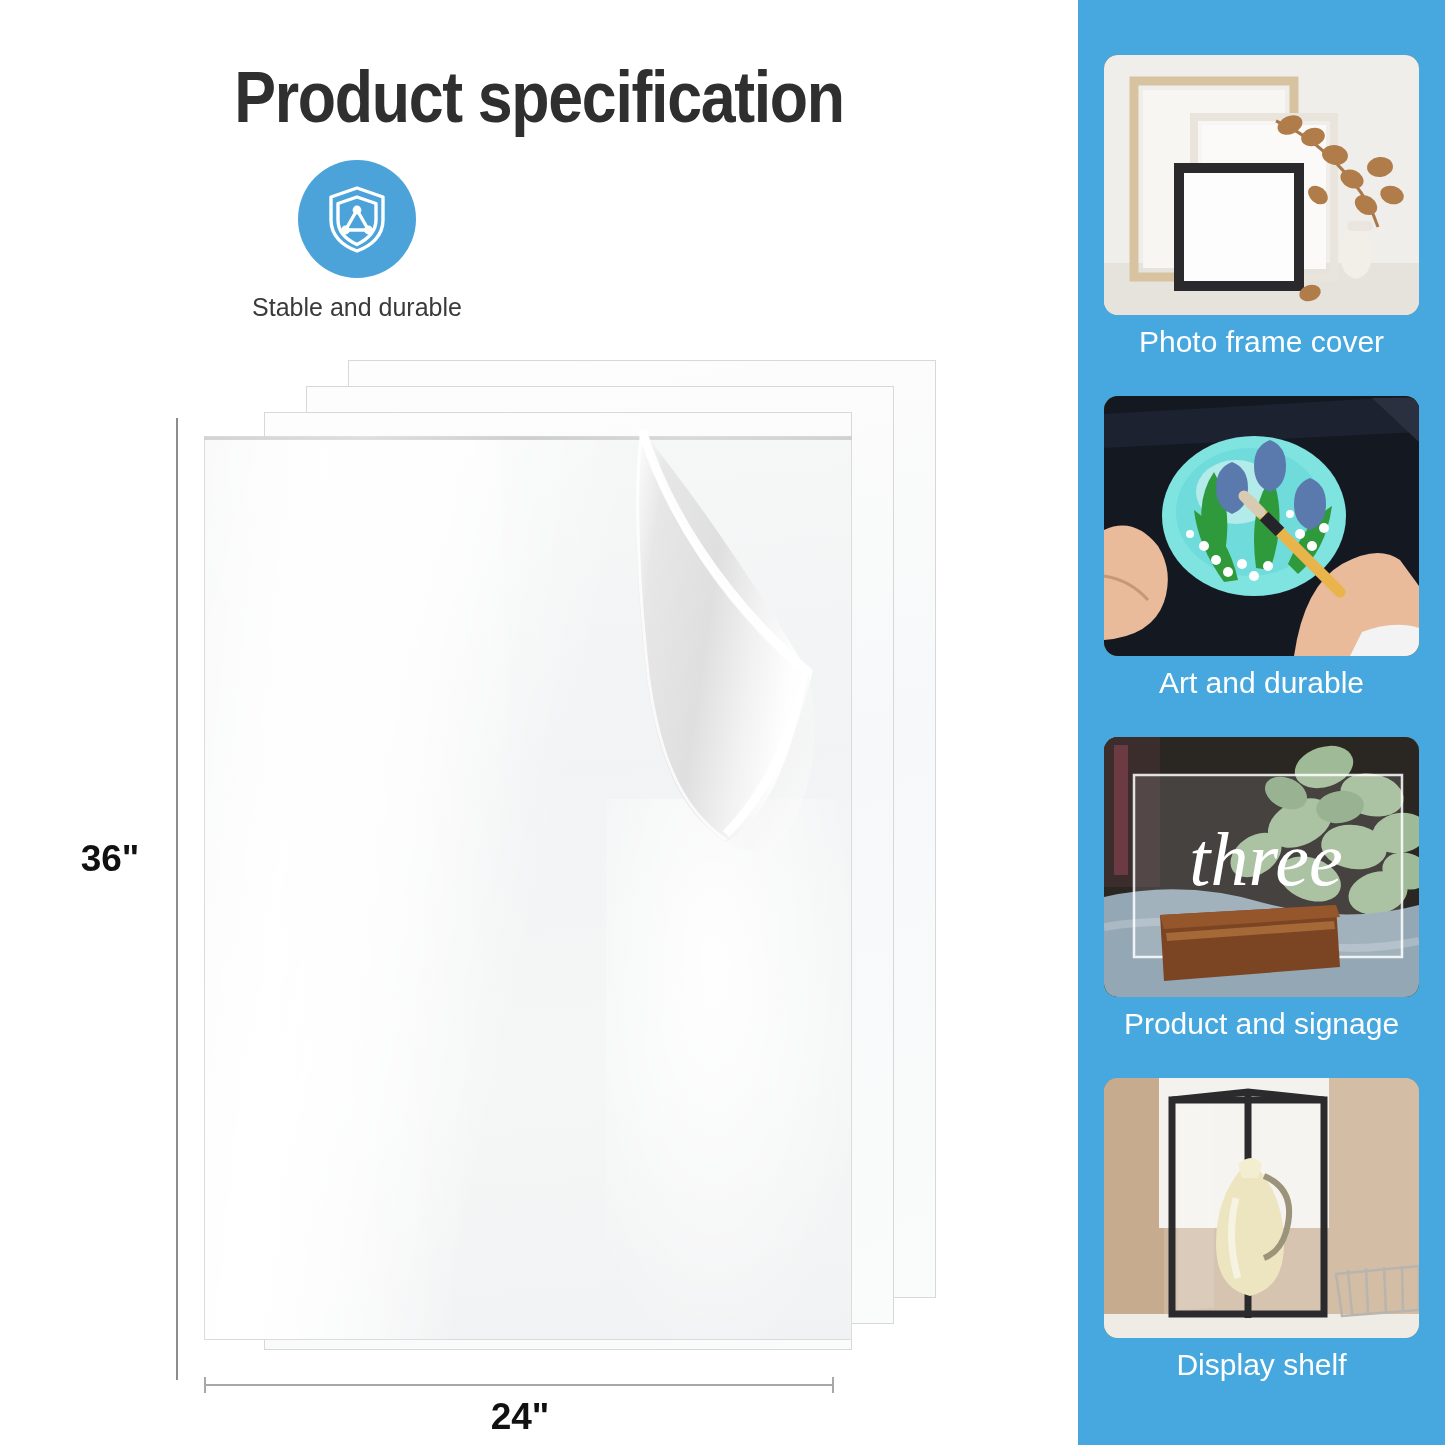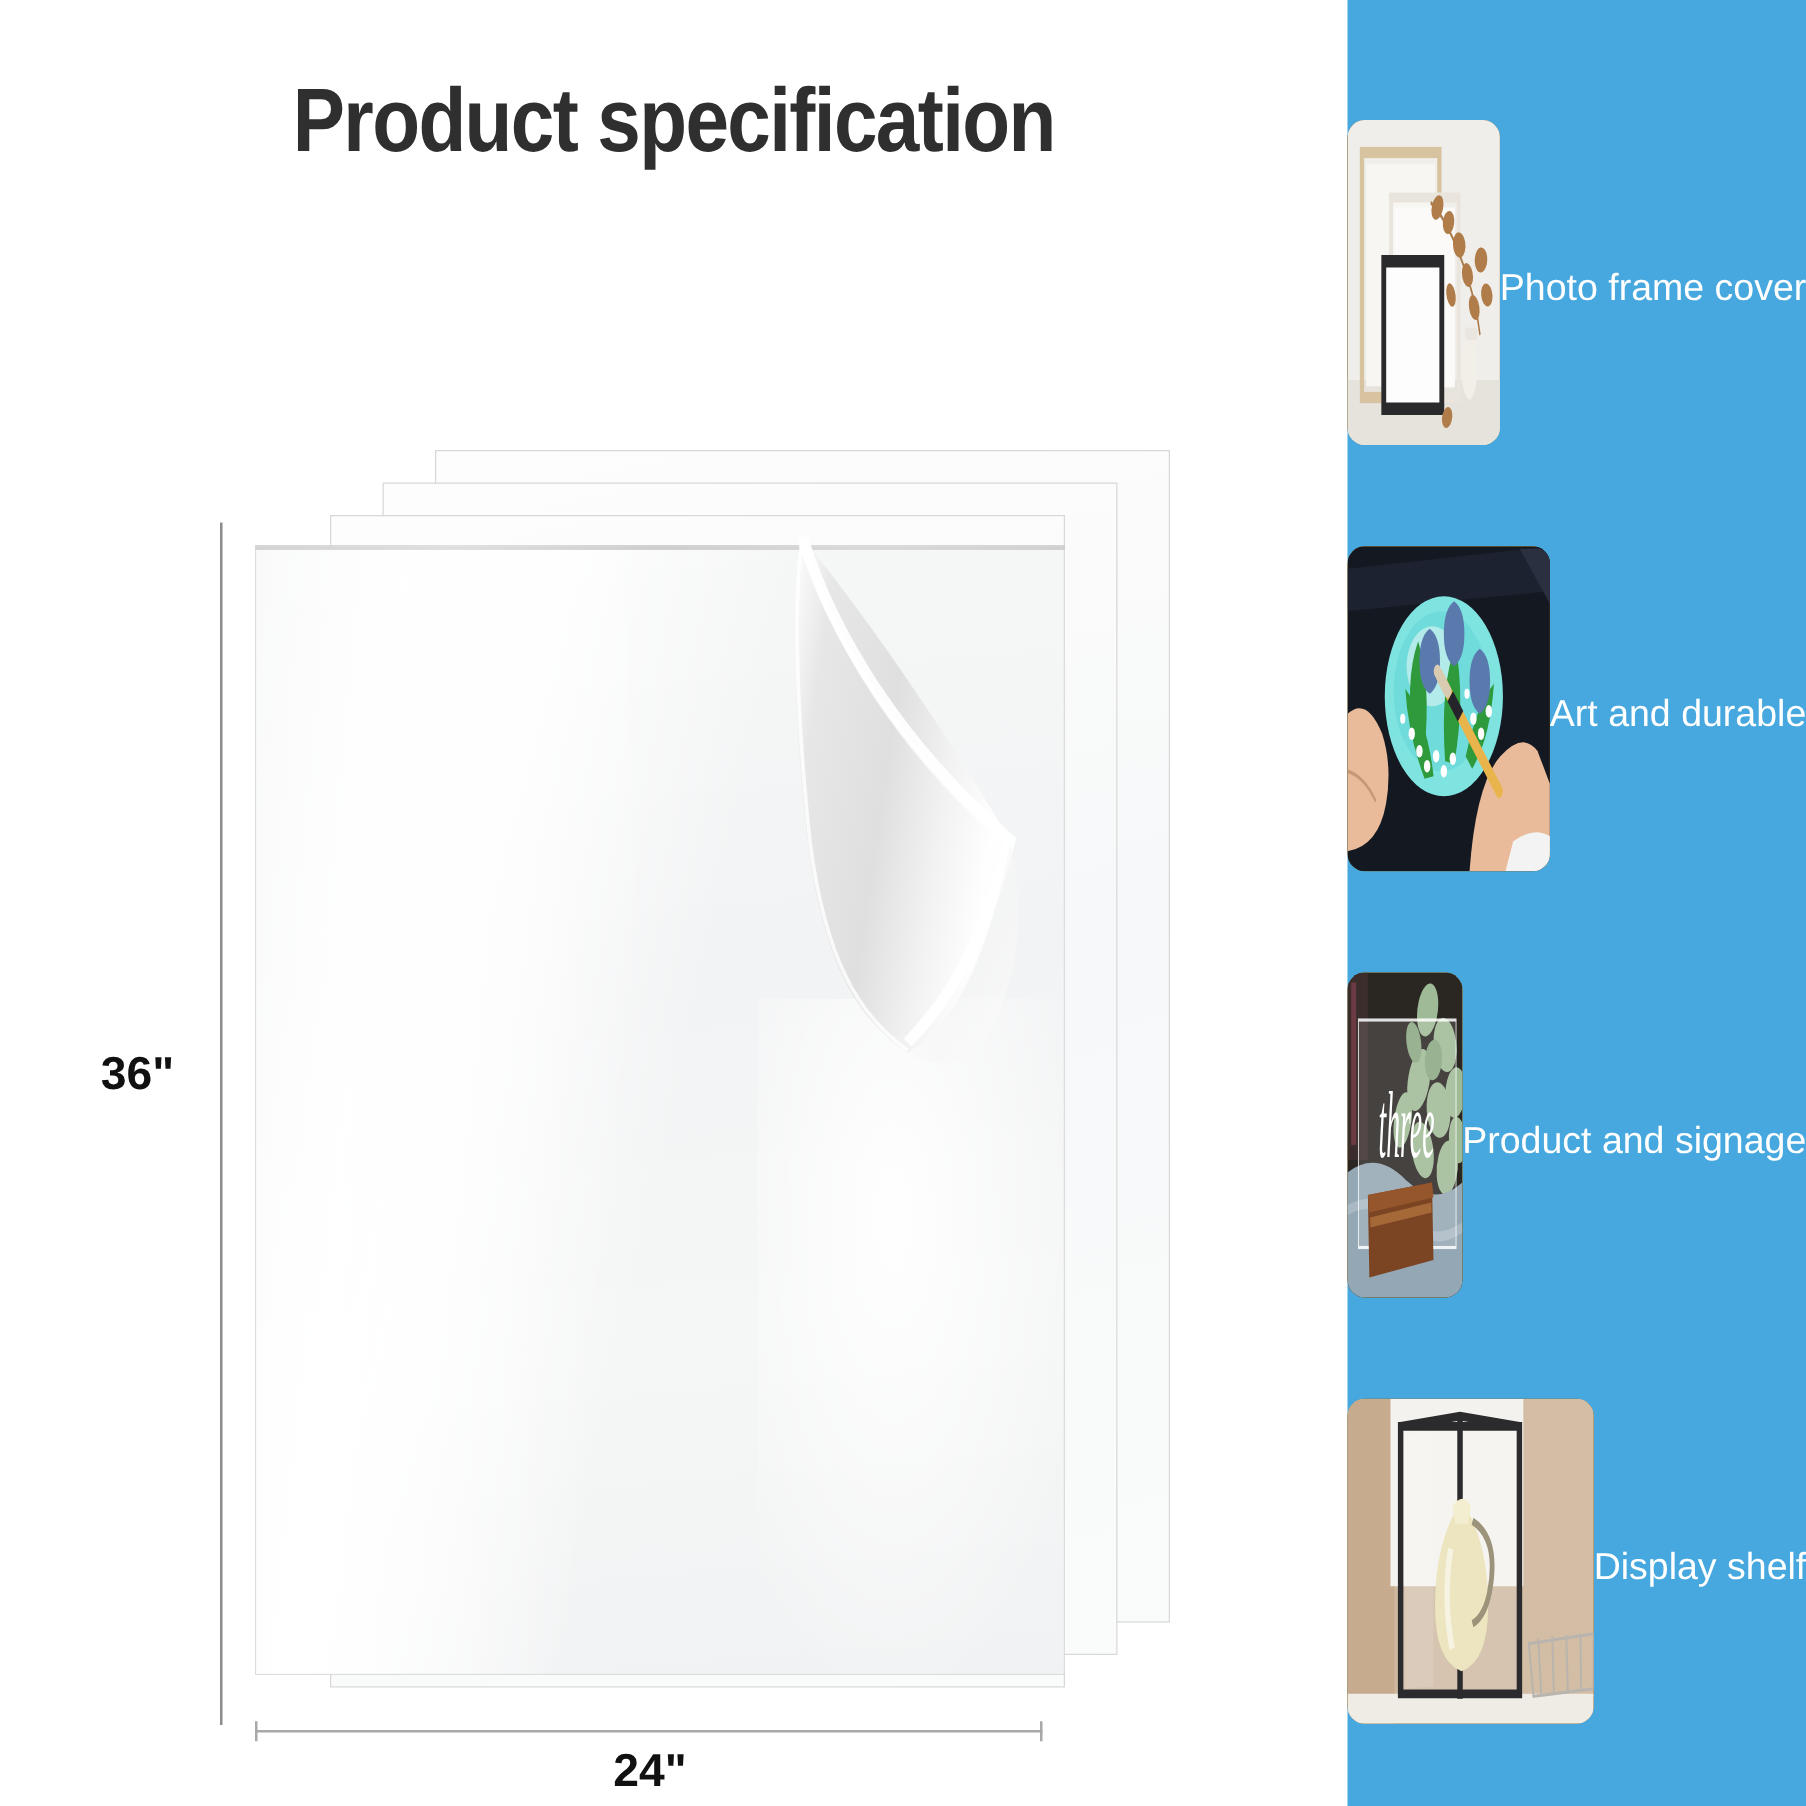--- a/index.html
+++ b/index.html
@@ -125,21 +125,21 @@
   }
 
   
   #sidebar {
     position:absolute; left:1078px; top:0; width:367px; height:1445px;
     background:#46a8de;
     padding:55px 0 0 0;
   }
   .use-case {
     width:367px; height:341px;
-    display:flex; flex-direction:row; align-items:center;
+    display:flex; flex-direction:column; align-items:center;
   }
   .use-photo {
     width:315px; height:260px;
     border-radius:14px;
     overflow:hidden;
     position:relative;
     background:#a16207;
   }
   .use-photo svg { display:block; width:100%; height:100%; }
   .use-label {
@@ -154,20 +154,39 @@
 <body>
 
 <div id="main-panel">
 
   <div id="page-title">Product specification</div>
 
   <div id="feature-row">
 
 
 
+    <div class="feature">
+      <div class="feature-badge">
+        <span>
+          <svg width="66" height="70" viewBox="0 0 66 70">
+            <g fill="none" stroke="#ffffff" stroke-width="3.4" stroke-linecap="round" stroke-linejoin="round">
+              <path d="M33 4 7 13v23c0 16 12 26 26 31 14-5 26-15 26-31V13z"></path>
+              <path d="M33 13 14 19.5V36c0 12 9 20 19 24.5C42 56 52 48 52 36V19.5z"></path>
+              <path d="M33 26 21.5 46h23z"></path>
+            </g>
+            <g fill="#ffffff">
+              <circle cx="33" cy="26" r="4.4"></circle>
+              <circle cx="21.5" cy="46" r="4.4"></circle>
+              <circle cx="44.5" cy="46" r="4.4"></circle>
+            </g>
+          </svg>
+        </span>
+      </div>
+      <div class="feature-label">Stable and durable</div>
+    </div>
 
   </div>
 
   <div id="sheet-stack">
     <div class="sheet-back" id="sheet-back-3"></div>
     <div class="sheet-back" id="sheet-back-2"></div>
     <div class="sheet-back" id="sheet-back-1"></div>
 
     <div id="sheet-front"></div>
     <div id="sheet-top-edge"></div>

